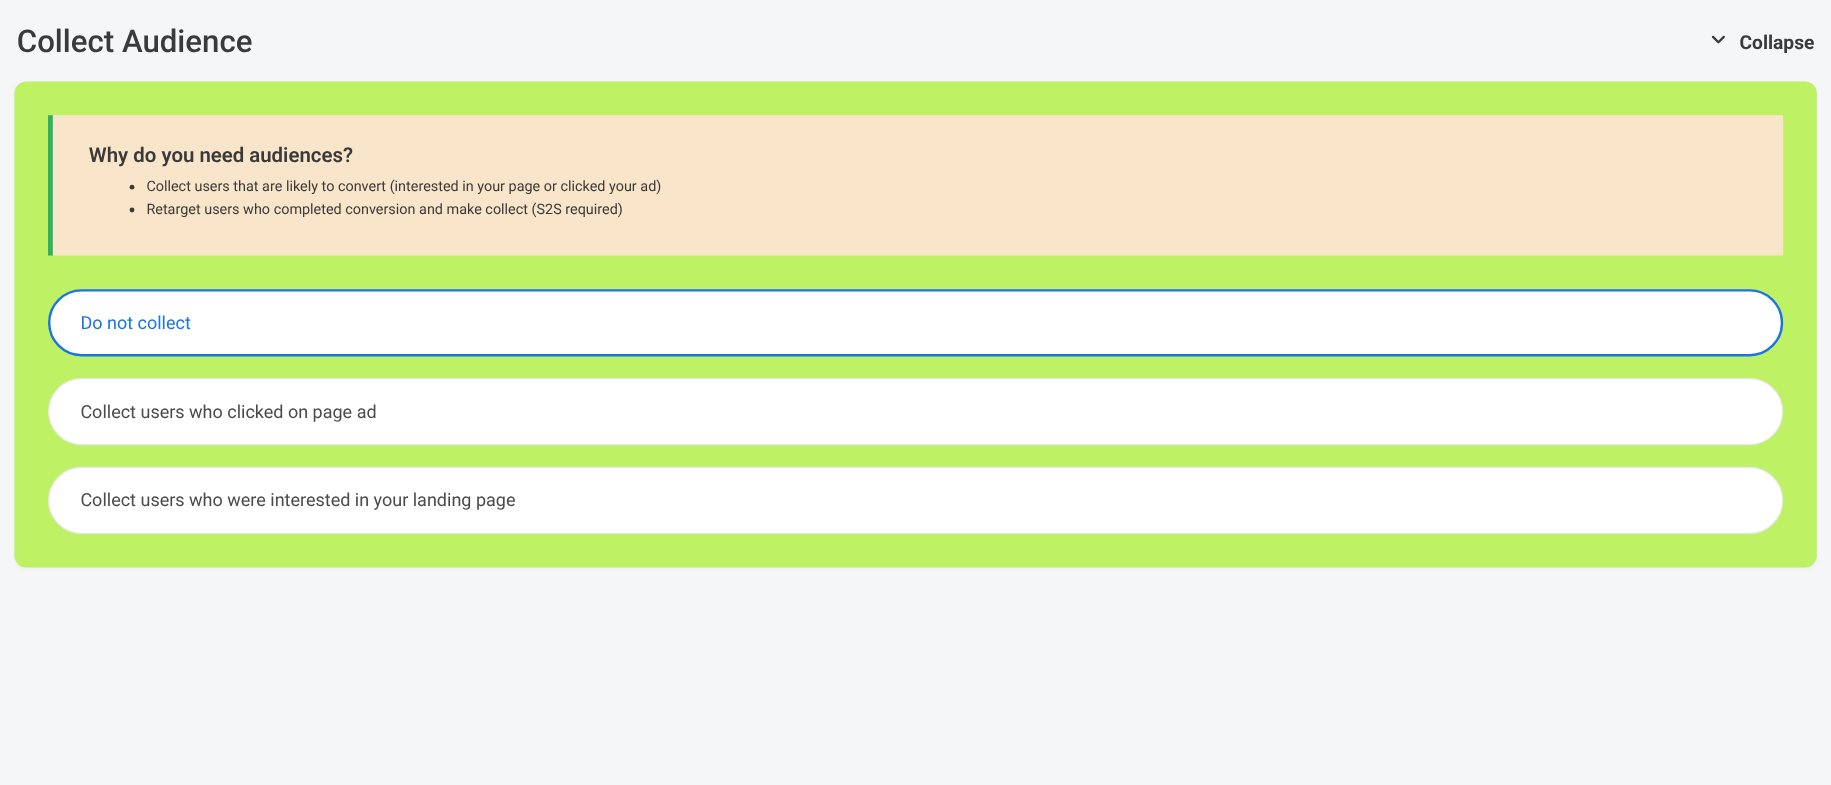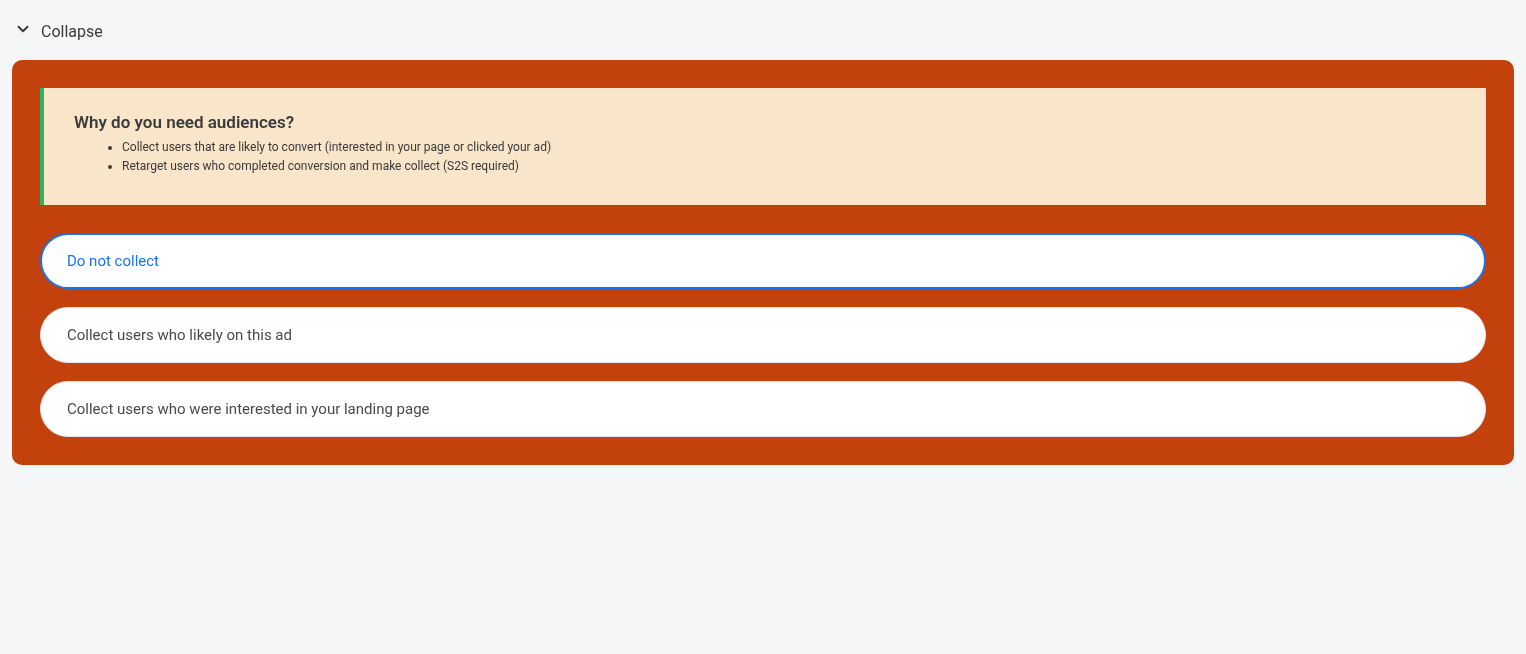--- a/index.html
+++ b/index.html
@@ -26,27 +26,28 @@
       color: #3a3a3a;
     }
     .collapse-toggle {
       display: flex;
       align-items: center;
       gap: 9px;
       font-size: 16px;
       color: #3a3a3a;
       cursor: pointer;
       user-select: none;
+      font-weight: bold;
     }
     .collapse-toggle svg {
       width: 18px;
       height: 18px;
     }
     .card {
-      background: #c2410c;
+      background: #bef264;
       border-radius: 10px;
       padding: 28px;
       box-shadow: 0 1px 3px rgba(0,0,0,0.04);
     }
     .info-banner {
       background-color: #f9e5c9;
       border-left: 4px solid #2fb361;
       padding: 24px 30px 30px 30px;
       margin-bottom: 28px;
     }
@@ -81,20 +82,21 @@
       padding: 17px 25px;
     }
     .option:last-child {
       margin-bottom: 0;
     }
   </style>
 </head>
 <body>
 
 <div class="header-row">
+  <h2 class="section-title">Collect Audience</h2>
   <div class="collapse-toggle">
     <span>
       <svg viewBox="0 0 24 24" fill="none" stroke="#3a3a3a" stroke-width="2.5" stroke-linecap="round" stroke-linejoin="round">
         <polyline points="6 9 12 15 18 9"></polyline>
       </svg>
     </span>
     <span>Collapse</span>
   </div>
 </div>
 
@@ -104,18 +106,18 @@
     <ul class="info-list">
       <li>Collect users that are likely to convert (interested in your page or clicked your ad)</li>
       <li>Retarget users who completed conversion and make collect (S2S required)</li>
     </ul>
   </div>
 
   <div class="option selected">
     <span>Do not collect</span>
   </div>
   <div class="option">
-    <span>Collect users who likely on this ad</span>
+    <span>Collect users who clicked on page ad</span>
   </div>
   <div class="option">
     <span>Collect users who were interested in your landing page</span>
   </div>
 </div>
 
 </body></html>

